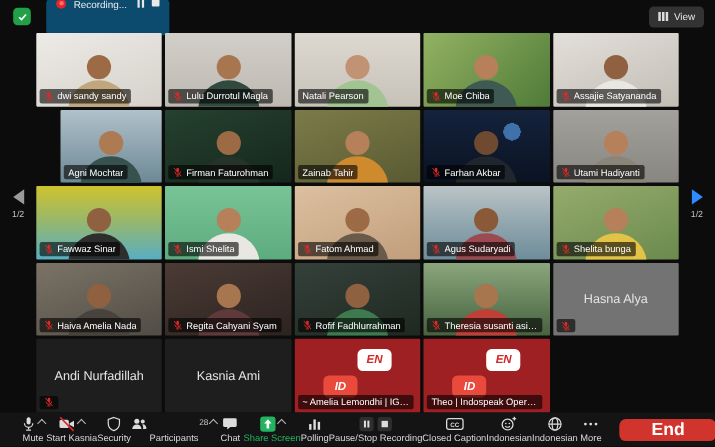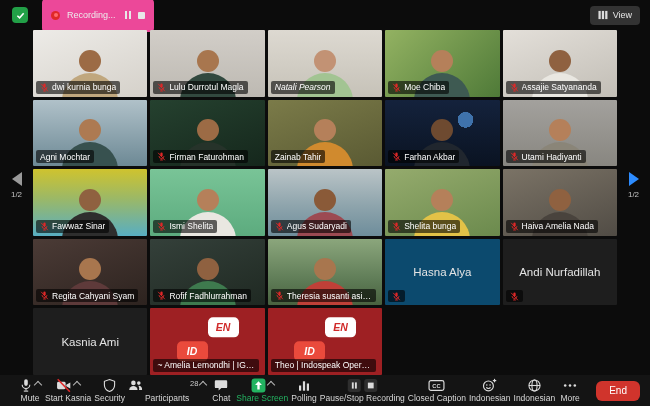--- a/index.html
+++ b/index.html
@@ -4,21 +4,21 @@
 <style>
   html,body{margin:0;padding:0;}
   body{
     width:650px;height:406px;position:relative;overflow:hidden;
     background:#0c0c0c;font-family:"Liberation Sans",sans-serif;
     -webkit-font-smoothing:antialiased;
   }
   
   .topbar{position:absolute;top:0;left:0;right:0;height:30px;display:flex;align-items:center;padding:0 10px;box-sizing:border-box;}
   .shield{width:16px;height:16px;border-radius:4px;background:#22a047;display:flex;align-items:center;justify-content:center;margin-left:2px;cursor:pointer;}
-  .rec-pill{margin-left:14px;height:33px;background:#ec4899;border-radius:4px;display:flex;align-items:center;gap:7px;padding:0 9px;}
+  .rec-pill{margin-left:14px;height:33px;background:#0c4a6e;border-radius:4px;display:flex;align-items:flex-start;gap:7px;padding:0 9px;}
   .rec-dot{width:9px;height:9px;border-radius:50%;background:#e02828;position:relative;}
   .rec-dot:after{content:"";position:absolute;inset:2.5px;border-radius:50%;background:#ff6b6b;}
   .rec-text{font-size:9px;color:#ededed;}
   .rec-pause{display:flex;gap:2px;cursor:pointer;margin-left:2px;}
   .rec-pause i{display:block;width:2px;height:8px;background:#e8e8e8;}
   .rec-stop{width:7px;height:7px;background:#e8e8e8;border-radius:1px;cursor:pointer;}
   .spacer{flex:1;}
   .view-btn{height:19px;background:#333333;border-radius:4px;display:flex;align-items:center;gap:5px;padding:0 8px;font-size:9px;color:#e6e6e6;cursor:pointer;}
   
   .grid{position:absolute;top:30px;bottom:31px;left:33px;right:33px;display:grid;grid-template-columns:repeat(5,1fr);grid-template-rows:repeat(5,1fr);gap:3px;}
@@ -45,21 +45,21 @@
   .arrow-right{border-top:7px solid transparent;border-bottom:7px solid transparent;border-left:10px solid #2d8cff;}
   .page-label{margin-top:4px;font-size:8px;color:#c2c2c2;}
   
   .toolbar{position:absolute;left:0;right:0;bottom:0;height:31px;background:#141414;display:flex;align-items:center;padding:0 10px 0 18px;box-sizing:border-box;}
   .tools{flex:1;display:flex;justify-content:space-between;align-items:center;margin-right:14px;}
   .tool{display:flex;flex-direction:column;align-items:center;justify-content:center;gap:1px;cursor:pointer;min-width:24px;}
   .icon-row{display:flex;align-items:flex-start;gap:2px;height:15px;}
   .t-label{font-size:8.5px;color:#d8d8d8;white-space:nowrap;line-height:1;}
   .badge{font-size:7.5px;color:#cccccc;margin-top:1px;margin-left:45px;}
   .caret{width:5px;height:5px;border-left:1.4px solid #b5b5b5;border-top:1.4px solid #b5b5b5;transform:rotate(45deg);display:inline-block;margin-top:4px;}
-  .end-btn{border:none;background:#d0342c;color:#ffffff;font-size:10px;font-family:"Liberation Sans",sans-serif;border-radius:6px;height:20px;padding:0 13px;cursor:pointer;}
+  .end-btn{border:none;background:#d0342c;color:#ffffff;font-size:16px;font-family:"Liberation Sans",sans-serif;border-radius:6px;height:20px;padding:0 29px;cursor:pointer;font-weight:bold;}
 </style>
 </head>
 <body>
 
 <div class="topbar">
   <div class="shield">
     <svg width="9" height="9" viewBox="0 0 10 10">
         <polyline points="1.5,5.2 4,7.6 8.5,2.4" fill="none" stroke="#ffffff" stroke-width="1.7"></polyline>
       </svg>
   </div>
@@ -103,42 +103,42 @@
       <div class="name-label">
         <span class="mic">
           <svg width="9" height="9" viewBox="0 0 10 10">
             <rect x="3.7" y="0.6" width="2.6" height="4.4" rx="1.3" fill="#e02828"></rect>
             <path d="M2.2 4.4a2.8 2.8 0 0 0 5.6 0" stroke="#e02828" fill="none" stroke-width="0.9"></path>
             <line x1="5" y1="7.2" x2="5" y2="8.5" stroke="#e02828" stroke-width="0.9"></line>
             <line x1="3.4" y1="8.9" x2="6.6" y2="8.9" stroke="#e02828" stroke-width="0.9"></line>
             <line x1="1.3" y1="0.9" x2="8.7" y2="9.1" stroke="#e02828" stroke-width="1"></line>
           </svg>
         </span>
-        <span class="txt">dwi kurnia bunga</span>
+        <span class="txt">dwi sandy sandy</span>
       </div>
     </div>
     <div class="tile" style="background: linear-gradient(rgb(210, 206, 200), rgb(189, 185, 178));">
       <div class="person">
         <div class="torso" style="background:#32493f"></div>
         <div class="head" style="background:#a8764e"></div>
       </div>
       <div class="name-label">
         <span class="mic">
           <svg width="9" height="9" viewBox="0 0 10 10">
             <rect x="3.7" y="0.6" width="2.6" height="4.4" rx="1.3" fill="#e02828"></rect>
             <path d="M2.2 4.4a2.8 2.8 0 0 0 5.6 0" stroke="#e02828" fill="none" stroke-width="0.9"></path>
             <line x1="5" y1="7.2" x2="5" y2="8.5" stroke="#e02828" stroke-width="0.9"></line>
             <line x1="3.4" y1="8.9" x2="6.6" y2="8.9" stroke="#e02828" stroke-width="0.9"></line>
             <line x1="1.3" y1="0.9" x2="8.7" y2="9.1" stroke="#e02828" stroke-width="1"></line>
           </svg>
         </span>
         <span class="txt">Lulu Durrotul Magla</span>
       </div>
     </div>
-    <div class="tile" style="background: linear-gradient(rgb(221, 217, 209), rgb(198, 194, 184)); font-style: italic;">
+    <div class="tile" style="background: linear-gradient(rgb(221, 217, 209), rgb(198, 194, 184));">
       <div class="person">
         <div class="torso" style="background:#a2c492"></div>
         <div class="head" style="background:#c29274"></div>
       </div>
       <div class="name-label">
         <span class="txt">Natali Pearson</span>
       </div>
     </div>
     <div class="tile" style="background: linear-gradient(135deg, rgb(147, 178, 98), rgb(79, 122, 56));">
       <div class="person">
@@ -169,21 +169,21 @@
             <rect x="3.7" y="0.6" width="2.6" height="4.4" rx="1.3" fill="#e02828"></rect>
             <path d="M2.2 4.4a2.8 2.8 0 0 0 5.6 0" stroke="#e02828" fill="none" stroke-width="0.9"></path>
             <line x1="5" y1="7.2" x2="5" y2="8.5" stroke="#e02828" stroke-width="0.9"></line>
             <line x1="3.4" y1="8.9" x2="6.6" y2="8.9" stroke="#e02828" stroke-width="0.9"></line>
             <line x1="1.3" y1="0.9" x2="8.7" y2="9.1" stroke="#e02828" stroke-width="1"></line>
           </svg>
         </span>
         <span class="txt">Assajie Satyananda</span>
       </div>
     </div>
-    <div class="tile" style="background: linear-gradient(rgb(176, 193, 201), rgb(109, 137, 149));">
+    <div class="tile" style="background: linear-gradient(rgb(176, 193, 201), rgb(109, 137, 149)); margin-left: 22px;">
       <div class="person">
         <div class="torso" style="background:#37514f"></div>
         <div class="head" style="background:#ad7a52"></div>
       </div>
       <div class="name-label">
         <span class="txt">Agni Mochtar</span>
       </div>
     </div>
     <div class="tile" style="background: linear-gradient(160deg, rgb(37, 65, 47), rgb(21, 39, 28));">
       <div class="person">
@@ -277,20 +277,38 @@
             <rect x="3.7" y="0.6" width="2.6" height="4.4" rx="1.3" fill="#e02828"></rect>
             <path d="M2.2 4.4a2.8 2.8 0 0 0 5.6 0" stroke="#e02828" fill="none" stroke-width="0.9"></path>
             <line x1="5" y1="7.2" x2="5" y2="8.5" stroke="#e02828" stroke-width="0.9"></line>
             <line x1="3.4" y1="8.9" x2="6.6" y2="8.9" stroke="#e02828" stroke-width="0.9"></line>
             <line x1="1.3" y1="0.9" x2="8.7" y2="9.1" stroke="#e02828" stroke-width="1"></line>
           </svg>
         </span>
         <span class="txt">Ismi Shelita</span>
       </div>
     </div>
+    <div class="tile" style="background: linear-gradient(160deg, rgb(220, 192, 160), rgb(193, 158, 124));">
+      <div class="person">
+        <div class="torso" style="background:#6a5a4a"></div>
+        <div class="head" style="background:#9c6b45"></div>
+      </div>
+      <div class="name-label">
+        <span class="mic">
+          <svg width="9" height="9" viewBox="0 0 10 10">
+            <rect x="3.7" y="0.6" width="2.6" height="4.4" rx="1.3" fill="#e02828"></rect>
+            <path d="M2.2 4.4a2.8 2.8 0 0 0 5.6 0" stroke="#e02828" fill="none" stroke-width="0.9"></path>
+            <line x1="5" y1="7.2" x2="5" y2="8.5" stroke="#e02828" stroke-width="0.9"></line>
+            <line x1="3.4" y1="8.9" x2="6.6" y2="8.9" stroke="#e02828" stroke-width="0.9"></line>
+            <line x1="1.3" y1="0.9" x2="8.7" y2="9.1" stroke="#e02828" stroke-width="1"></line>
+          </svg>
+        </span>
+        <span class="txt">Fatom Ahmad</span>
+      </div>
+    </div>
     <div class="tile" style="background: linear-gradient(rgb(186, 196, 199) 0%, rgb(142, 164, 172) 55%, rgb(110, 141, 155) 100%);">
       <div class="person">
         <div class="torso" style="background:#9c4a52"></div>
         <div class="head" style="background:#8a5a38"></div>
       </div>
       <div class="name-label">
         <span class="mic">
           <svg width="9" height="9" viewBox="0 0 10 10">
             <rect x="3.7" y="0.6" width="2.6" height="4.4" rx="1.3" fill="#e02828"></rect>
             <path d="M2.2 4.4a2.8 2.8 0 0 0 5.6 0" stroke="#e02828" fill="none" stroke-width="0.9"></path>
@@ -385,21 +403,21 @@
             <rect x="3.7" y="0.6" width="2.6" height="4.4" rx="1.3" fill="#e02828"></rect>
             <path d="M2.2 4.4a2.8 2.8 0 0 0 5.6 0" stroke="#e02828" fill="none" stroke-width="0.9"></path>
             <line x1="5" y1="7.2" x2="5" y2="8.5" stroke="#e02828" stroke-width="0.9"></line>
             <line x1="3.4" y1="8.9" x2="6.6" y2="8.9" stroke="#e02828" stroke-width="0.9"></line>
             <line x1="1.3" y1="0.9" x2="8.7" y2="9.1" stroke="#e02828" stroke-width="1"></line>
           </svg>
         </span>
         <span class="txt">Theresia susanti asih Asih</span>
       </div>
     </div>
-    <div class="tile" style="background: #0c4a6e; padding-left: 22px;">
+    <div class="tile" style="background: #737373; padding-left: 22px;">
       <div class="center-name">Hasna Alya</div>
       <div class="name-label">
         <span class="mic">
           <svg width="9" height="9" viewBox="0 0 10 10">
             <rect x="3.7" y="0.6" width="2.6" height="4.4" rx="1.3" fill="#e02828"></rect>
             <path d="M2.2 4.4a2.8 2.8 0 0 0 5.6 0" stroke="#e02828" fill="none" stroke-width="0.9"></path>
             <line x1="5" y1="7.2" x2="5" y2="8.5" stroke="#e02828" stroke-width="0.9"></line>
             <line x1="3.4" y1="8.9" x2="6.6" y2="8.9" stroke="#e02828" stroke-width="0.9"></line>
             <line x1="1.3" y1="0.9" x2="8.7" y2="9.1" stroke="#e02828" stroke-width="1"></line>
           </svg>

